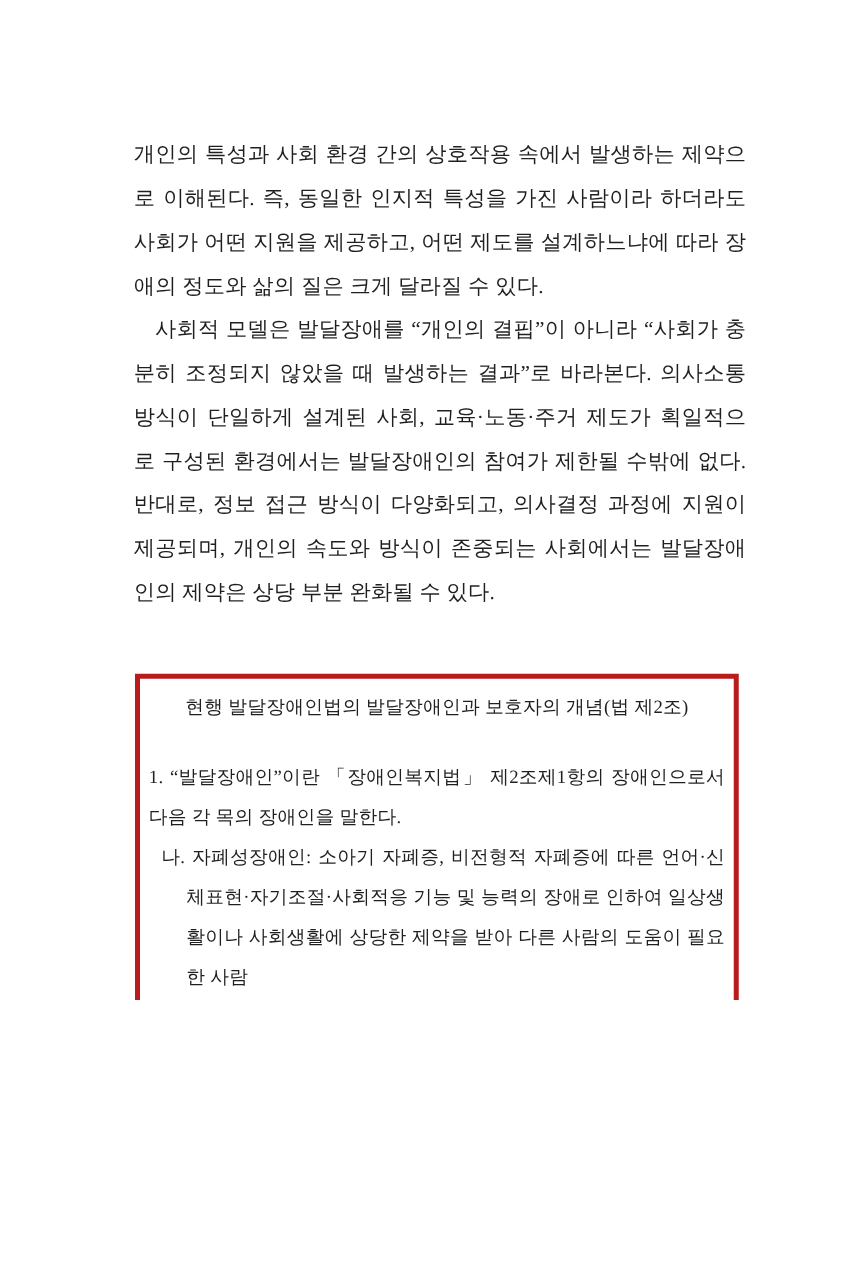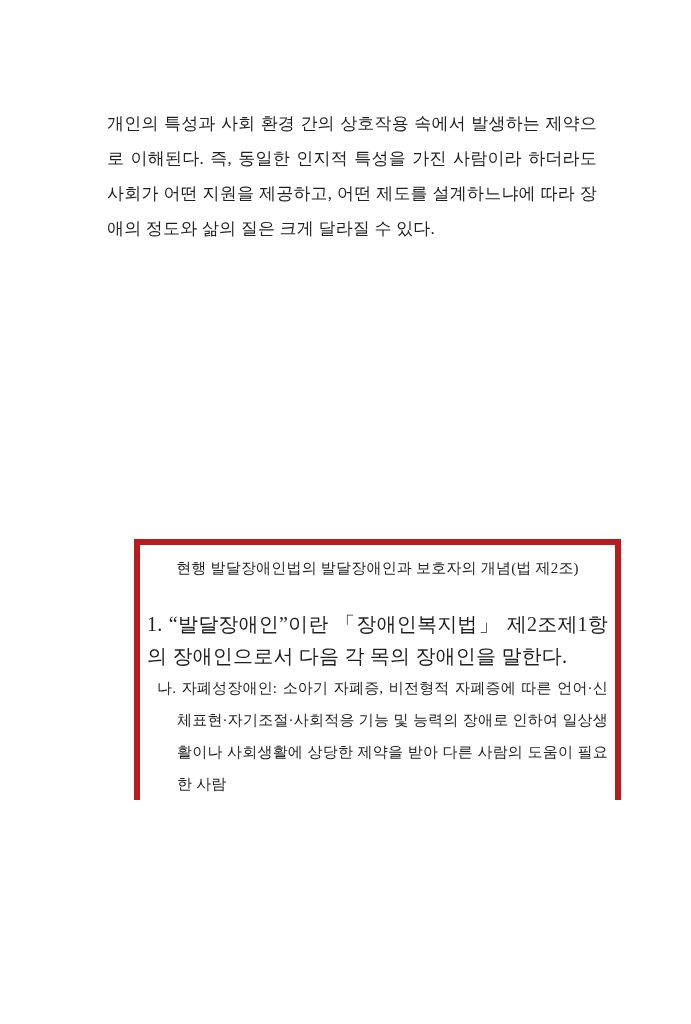--- a/index.html
+++ b/index.html
@@ -22,38 +22,38 @@
     margin: 0;
     font-size: 17px;
     line-height: 35px;
     text-align: justify;
     word-break: break-all;
     letter-spacing: 0.2px;
   }
   .body-text p.indented { text-indent: 17px; }
   .law-box {
     position: absolute;
-    left: 134px;
+    left: 108px;
     top: 539px;
     width: 461px;       
     height: 297px;      
-    border: 6px solid #b91c1c;
+    border: 4px solid #b91c1c;
     padding: 7px 7px 8px 7px;
     overflow: hidden;
   }
   .law-box .box-title {
     margin: 0;
     font-size: 15px;
     line-height: 32px;
     text-align: center;
     letter-spacing: 0.2px;
   }
   .law-box .clause {
     margin: 24px 0 0 0;
-    font-size: 20px;
+    font-size: 15px;
     line-height: 32px;
     text-align: justify;
     word-break: break-all;
     letter-spacing: 0.2px;
   }
   .law-box .item {
     margin: 0;
     font-size: 15px;
     line-height: 32px;
     text-align: justify;
@@ -78,20 +78,21 @@
   .footer .divider { font-weight: 300; color: #2a2a2a; transform: scaleY(1.1); }
   .footer .pagenum { font-weight: 700; font-size: 16px; }
 </style>
 </head>
 <body>
 
 <div class="page">
 
   <div class="body-text">
     <p>개인의 특성과 사회 환경 간의 상호작용 속에서 발생하는 제약으로 이해된다. 즉, 동일한 인지적 특성을 가진 사람이라 하더라도 사회가 어떤 지원을 제공하고, 어떤 제도를 설계하느냐에 따라 장애의 정도와 삶의 질은 크게 달라질 수 있다.</p>
+    <p class="indented">사회적 모델은 발달장애를 “개인의 결핍”이 아니라 “사회가 충분히 조정되지 않았을 때 발생하는 결과”로 바라본다. 의사소통 방식이 단일하게 설계된 사회, 교육·노동·주거 제도가 획일적으로 구성된 환경에서는 발달장애인의 참여가 제한될 수밖에 없다. 반대로, 정보 접근 방식이 다양화되고, 의사결정 과정에 지원이 제공되며, 개인의 속도와 방식이 존중되는 사회에서는 발달장애인의 제약은 상당 부분 완화될 수 있다.</p>
   </div>
 
   <div class="law-box">
     <p class="box-title">현행 발달장애인법의 발달장애인과 보호자의 개념(법 제2조)</p>
     <p class="clause">1. “발달장애인”이란 「장애인복지법」 제2조제1항의 장애인으로서 다음 각 목의 장애인을 말한다.</p>
     <p class="item">나. 자폐성장애인: 소아기 자폐증, 비전형적 자폐증에 따른 언어·신체표현·자기조절·사회적응 기능 및 능력의 장애로 인하여 일상생활이나 사회생활에 상당한 제약을 받아 다른 사람의 도움이 필요한 사람</p>
   </div>
 
   <div class="footer">
     <span class="section">총론</span>

